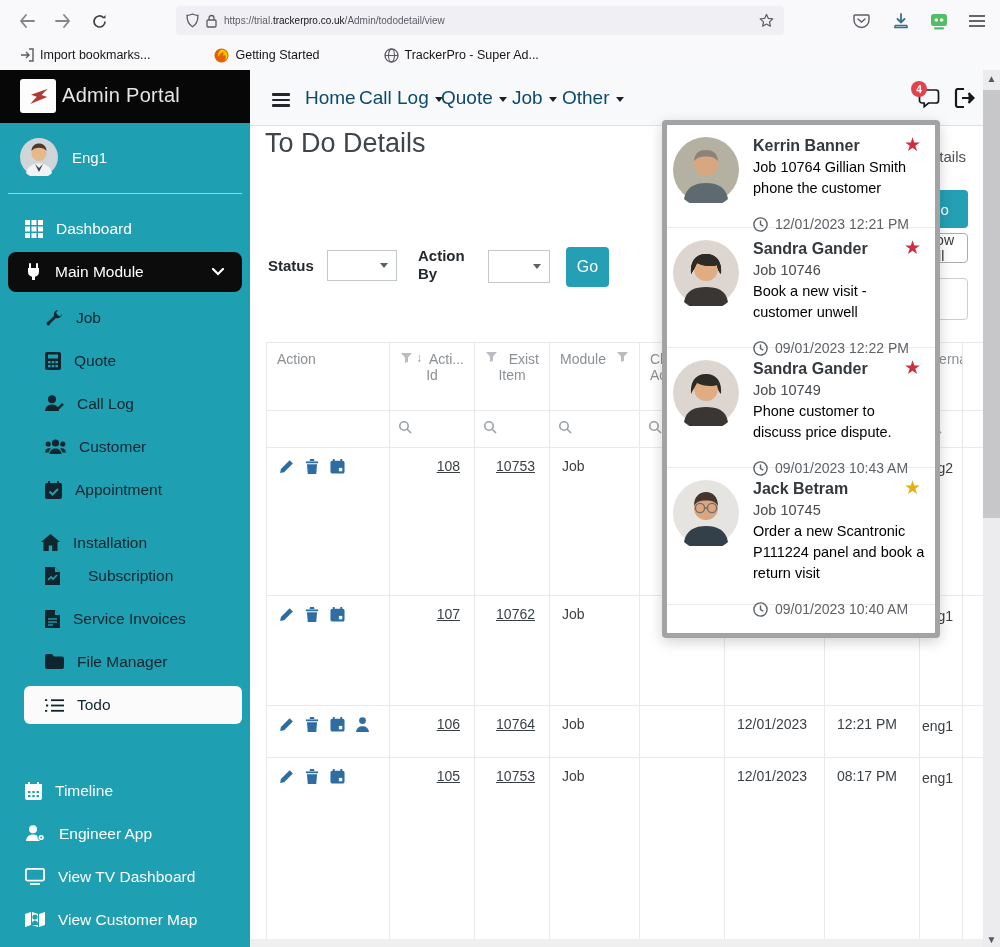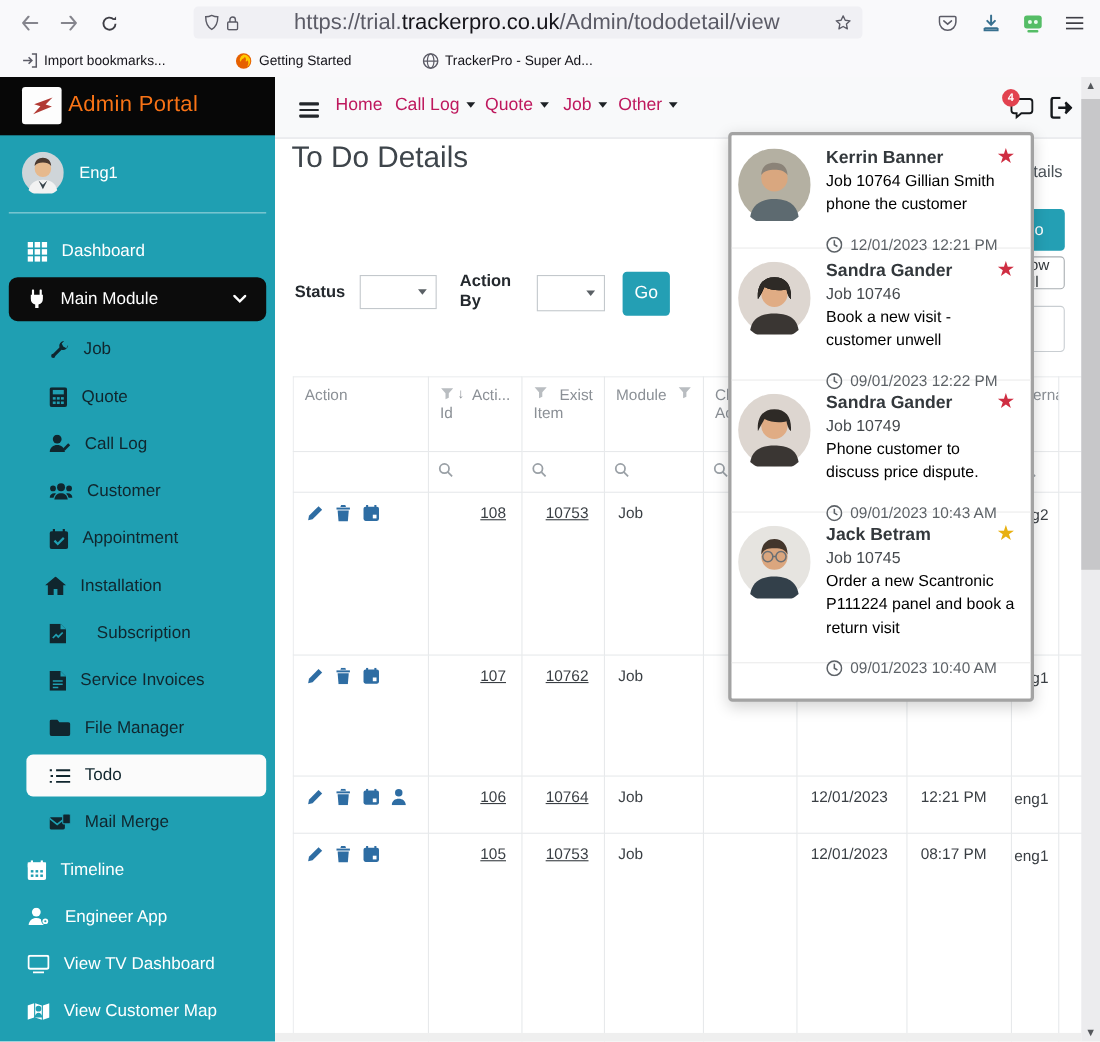--- a/index.html
+++ b/index.html
@@ -7,45 +7,45 @@
          font-family:"Liberation Sans","DejaVu Sans",sans-serif;-webkit-font-smoothing:antialiased;}
   .abs{position:absolute;}
   svg{display:block;}
 
   
   .chrome{position:absolute;left:0;top:0;width:1000px;height:70px;background:#f9f9fb;border-bottom:1px solid #d8d8de;}
   .toolbar{position:absolute;left:0;top:0;width:1000px;height:41px;display:flex;align-items:center;}
   .tb-btn{width:30px;height:28px;display:flex;align-items:center;justify-content:center;border-radius:4px;}
   .urlbar{position:absolute;left:176px;top:6px;width:608px;height:29px;background:#f0f0f4;border-radius:4px;
           display:flex;align-items:center;padding:0 10px;box-sizing:border-box;gap:7px;}
-  .urltext{font-size:20px;color:#5b5b66;white-space:nowrap;overflow:hidden;flex:1;text-align:center;}
+  .urltext{font-size:10px;color:#5b5b66;white-space:nowrap;overflow:hidden;flex:1;}
   .urltext .domain{color:#15141a;}
   .bookbar{position:absolute;left:0;top:41px;width:1000px;height:28px;display:flex;align-items:center;gap:4px;padding-left:14px;}
   .bm{display:flex;align-items:center;gap:6px;font-size:12.5px;color:#15141a;padding:3px 6px;border-radius:3px;}
 
   
   .sidebar{position:absolute;left:0;top:70px;width:250px;height:877px;background:#1f9fb2;}
   .sb-head{position:absolute;left:0;top:0;width:250px;height:53px;background:#070707;}
   .sb-logo{position:absolute;left:20px;top:9px;width:36px;height:34px;background:#fdfdfd;border-radius:3px;display:flex;align-items:center;justify-content:center;}
-  .sb-brand{position:absolute;left:62px;top:14px;font-size:20px;color:#f97316;letter-spacing:.3px;}
+  .sb-brand{position:absolute;left:62px;top:14px;font-size:20px;color:#e5e5e5;letter-spacing:.3px;}
   .sb-user{position:absolute;left:20px;top:68px;display:flex;align-items:center;gap:14px;}
   .sb-user .uname{color:#fff;font-size:15px;}
   .sb-divider{position:absolute;left:8px;top:123px;width:234px;height:1px;background:rgba(255,255,255,.55);}
   .sb-item{position:absolute;left:0;width:250px;height:43px;display:flex;align-items:center;gap:13px;cursor:pointer;}
   .sb-item.lvl1{padding-left:25px;box-sizing:border-box;color:#fff;font-size:15.5px;}
   .sb-item.lvl2{padding-left:45px;box-sizing:border-box;color:#10262e;font-size:15.5px;}
   .pill-main{position:absolute;left:8px;top:182px;width:234px;height:40px;background:#0c0c0c;border-radius:8px;
              display:flex;align-items:center;gap:13px;padding-left:17px;box-sizing:border-box;color:#fff;font-size:15.5px;cursor:pointer;}
   .pill-todo{position:absolute;left:24px;top:616px;width:218px;height:38px;background:#fbfbfb;border-radius:6px;
              display:flex;align-items:center;gap:13px;padding-left:21px;box-sizing:border-box;color:#10262e;font-size:15.5px;cursor:pointer;}
 
   
   .main{position:absolute;left:250px;top:70px;width:750px;height:877px;background:#fff;}
   .topnav{position:absolute;left:0;top:0;width:750px;height:55px;background:#f8f9fa;border-bottom:1px solid #dfe2e5;}
-  .nav-item{position:absolute;top:17px;font-size:16px;color:#be185d;cursor:pointer;white-space:nowrap;}
+  .nav-item{position:absolute;top:17px;font-size:19px;color:#0c4a6e;cursor:pointer;white-space:nowrap;}
   .caret{display:inline-block;width:0;height:0;border-left:4.5px solid transparent;border-right:4.5px solid transparent;
          border-top:5px solid #1d2125;margin-left:6px;vertical-align:2px;}
   .burger span{display:block;width:18px;height:2.4px;background:#23272b;margin:3.2px 0;border-radius:1px;}
   .badge{position:absolute;left:-7px;top:-7px;min-width:16px;height:16px;background:#e2424f;border-radius:50%;
          color:#fff;font-size:10px;display:flex;align-items:center;justify-content:center;font-weight:bold;padding:0 2px;box-sizing:border-box;}
 
   
   .page-title{position:absolute;left:15px;top:58px;font-size:27px;color:#3e454b;}
   .breadcrumb{position:absolute;right:34px;top:78px;font-size:15px;color:#4a5157;white-space:nowrap;}
   .btn-teal{position:absolute;background:#249fb4;color:#fff;border:none;border-radius:4px;font-size:15px;
@@ -57,29 +57,29 @@
   .chev{width:0;height:0;border-left:4.5px solid transparent;border-right:4.5px solid transparent;border-top:5.5px solid #5a6065;}
   .searchbox{position:absolute;background:#fff;border:1px solid #c9ced2;border-radius:4px;box-sizing:border-box;}
 
   
   .grid-wrap{position:absolute;left:16px;top:272px;width:719px;height:605px;overflow:hidden;}
   table.grid{border-collapse:collapse;table-layout:fixed;width:846px;}
   .grid th,.grid td{border:1px solid #e7e9eb;vertical-align:top;box-sizing:border-box;}
   .grid th{font-weight:normal;color:#8b9096;font-size:14px;padding:8px 10px;text-align:left;}
   .grid td{font-size:14px;color:#3a3f44;padding:10px 12px;}
   .hdr-flex{display:flex;align-items:flex-start;justify-content:space-between;gap:4px;}
-  .hdr-right{text-align:left;}
+  .hdr-right{text-align:center;}
   .num{text-align:right;padding-right:14px !important;text-decoration:underline;}
   .srch td{height:37px;padding:9px 8px;}
   .acticons{display:flex;gap:11px;padding-top:1px;}
   .acticons .ic{cursor:pointer;}
   .sortarrow{color:#8b9096;font-size:12px;margin-left:2px;}
 
   
-  .popup{position:absolute;left:662px;top:120px;width:278px;height:518px;background:#fff;border:3px solid #a3a3a3;
+  .popup{position:absolute;left:662px;top:120px;width:278px;height:518px;background:#fff;border:5px solid #a3a3a3;
          border-radius:4px;box-shadow:0 4px 14px rgba(0,0,0,.18);z-index:50;box-sizing:border-box;overflow:hidden;}
   .p-row{position:relative;border-bottom:1px solid #ececec;padding:12px 14px 8px 8px;box-sizing:border-box;cursor:pointer;}
   .p-avatar{position:absolute;left:6px;top:12px;}
   .p-body{margin-left:78px;width:172px;}
   .p-name{font-size:16px;font-weight:bold;color:#33383c;margin-bottom:2px;}
   .p-job{font-size:14.5px;color:#45494d;line-height:1.45;}
   .p-job:empty{display:none;}
   .p-desc{font-size:14.5px;color:#000000;line-height:1.45;}
   .p-time{display:flex;align-items:center;gap:7px;font-size:14px;color:#5d6267;margin-top:17px;}
   .p-star{position:absolute;right:14px;top:8px;font-size:19px;cursor:pointer;}
@@ -273,21 +273,21 @@
       <span>Customer</span>
     </div>
     <div class="sb-item lvl2" style="top:398px;">
       <svg width="17" height="18" viewBox="0 0 17 18">
           <path d="M4 0v3M13 0v3" stroke="#10262e" stroke-width="2"></path>
           <rect x="0" y="2" width="17" height="16" rx="2" fill="#10262e"></rect>
           <path d="M4.5 10.5l3 3 5.5-5.5" stroke="#1f9fb2" stroke-width="2" fill="none"></path>
         </svg>
       <span>Appointment</span>
     </div>
-    <div class="sb-item lvl2" style="top:441px;padding-left:41px;">
+    <div class="sb-item lvl2" style="top:451px;padding-left:41px;">
       <svg width="19" height="17" viewBox="0 0 19 17">
           <path d="M9.5 0L0 8h2.5v9h5.3v-5.5h3.4V17h5.3V8H19z" fill="#10262e"></path>
         </svg>
       <span>Installation</span>
     </div>
     <div class="sb-item lvl2" style="top:484px;gap:28px;">
       <svg width="15" height="18" viewBox="0 0 15 18">
           <path d="M0 0h10l5 5v13H0z" fill="#10262e"></path>
           <path d="M10 0l5 5h-5z" fill="#1f9fb2"></path>
           <path d="M3 13l3-3 2 2 4-4" stroke="#1f9fb2" stroke-width="1.6" fill="none"></path>
@@ -315,28 +315,20 @@
     <div class="pill-todo">
       <svg width="19" height="15" viewBox="0 0 19 15">
           <g stroke="#10262e" stroke-width="1.8" fill="none">
             <path d="M0 2.2h2.2M1 7.5h2.2M0 12.8h2.2"></path>
             <line x1="6" y1="2.2" x2="19" y2="2.2"></line>
             <line x1="6" y1="7.5" x2="19" y2="7.5"></line>
             <line x1="6" y1="12.8" x2="19" y2="12.8"></line>
           </g>
         </svg>
       <span>Todo</span>
-    </div>
-    <div class="sb-item lvl2" style="top:656px;">
-      <svg width="19" height="16" viewBox="0 0 19 16">
-          <rect x="0" y="3" width="14" height="11" rx="1.5" fill="#10262e"></rect>
-          <path d="M0 4l7 5.5L14 4" stroke="#1f9fb2" stroke-width="1.4" fill="none"></path>
-          <rect x="12" y="0" width="7" height="9" rx="1" fill="#10262e" stroke="#1f9fb2" stroke-width="1"></rect>
-        </svg>
-      <span>Mail Merge</span>
     </div>
 
     <div class="sb-item lvl1" style="top:699px;">
       <svg width="17" height="18" viewBox="0 0 17 18">
           <path d="M4 0v3M13 0v3" stroke="#fff" stroke-width="2"></path>
           <rect x="0" y="2" width="17" height="16" rx="2" fill="#fff"></rect>
           <rect x="0" y="2" width="17" height="4.5" fill="#fff"></rect>
           <g fill="#1f9fb2">
             <rect x="3" y="9" width="2.4" height="2.2"></rect>
             <rect x="7.3" y="9" width="2.4" height="2.2"></rect>

